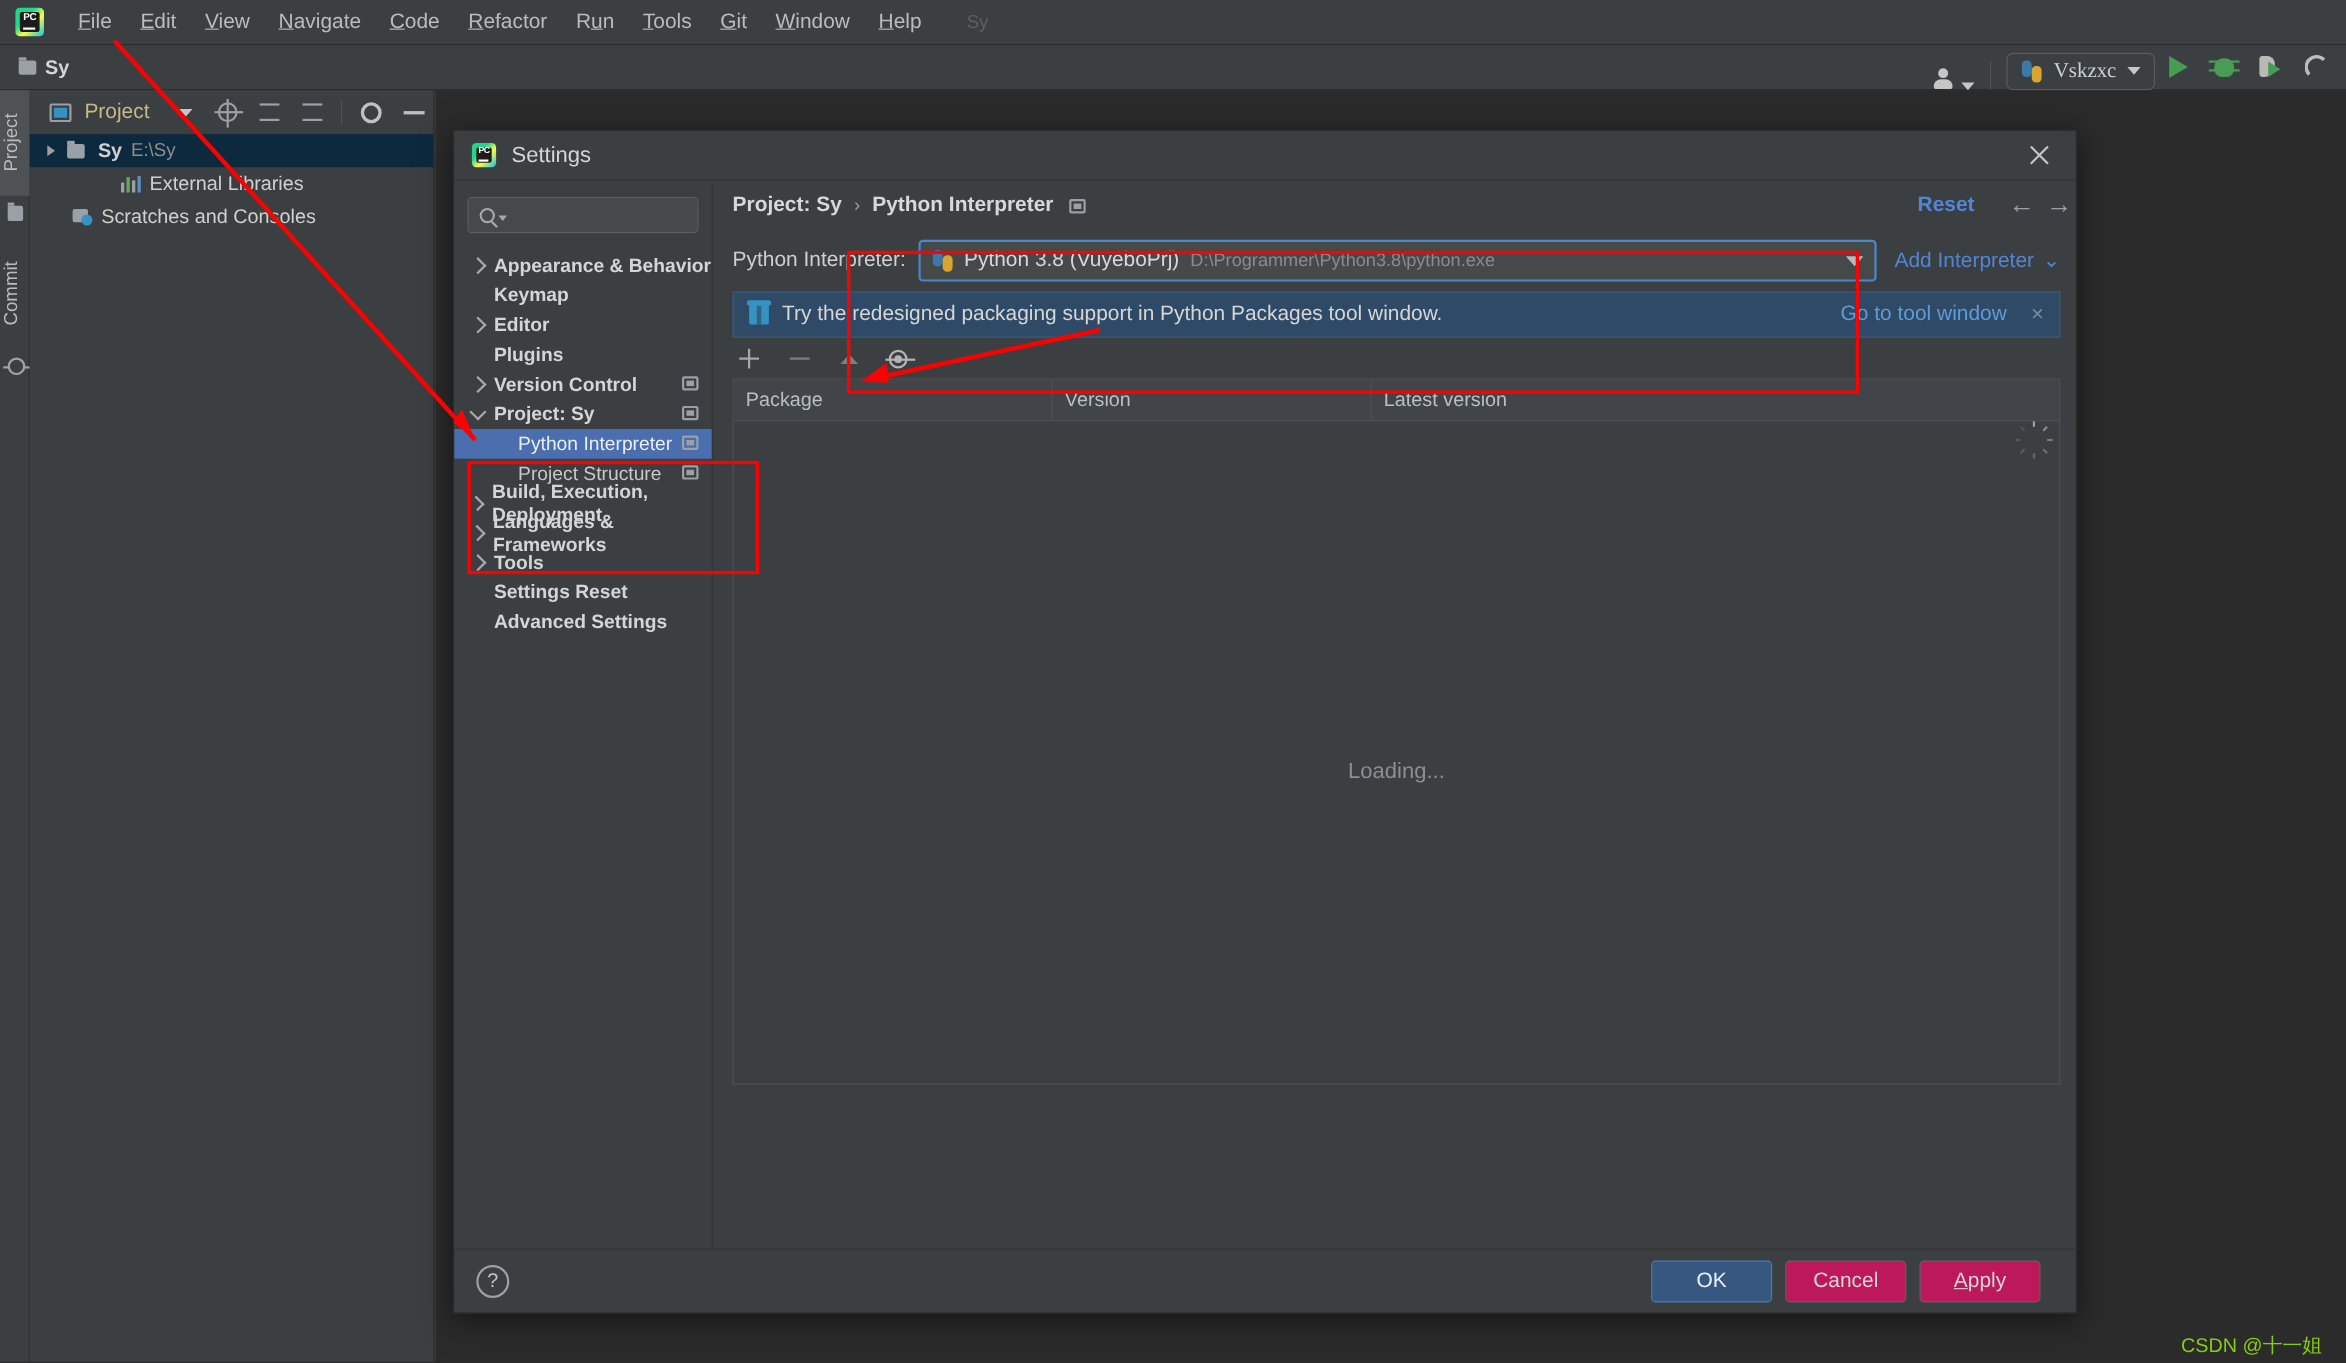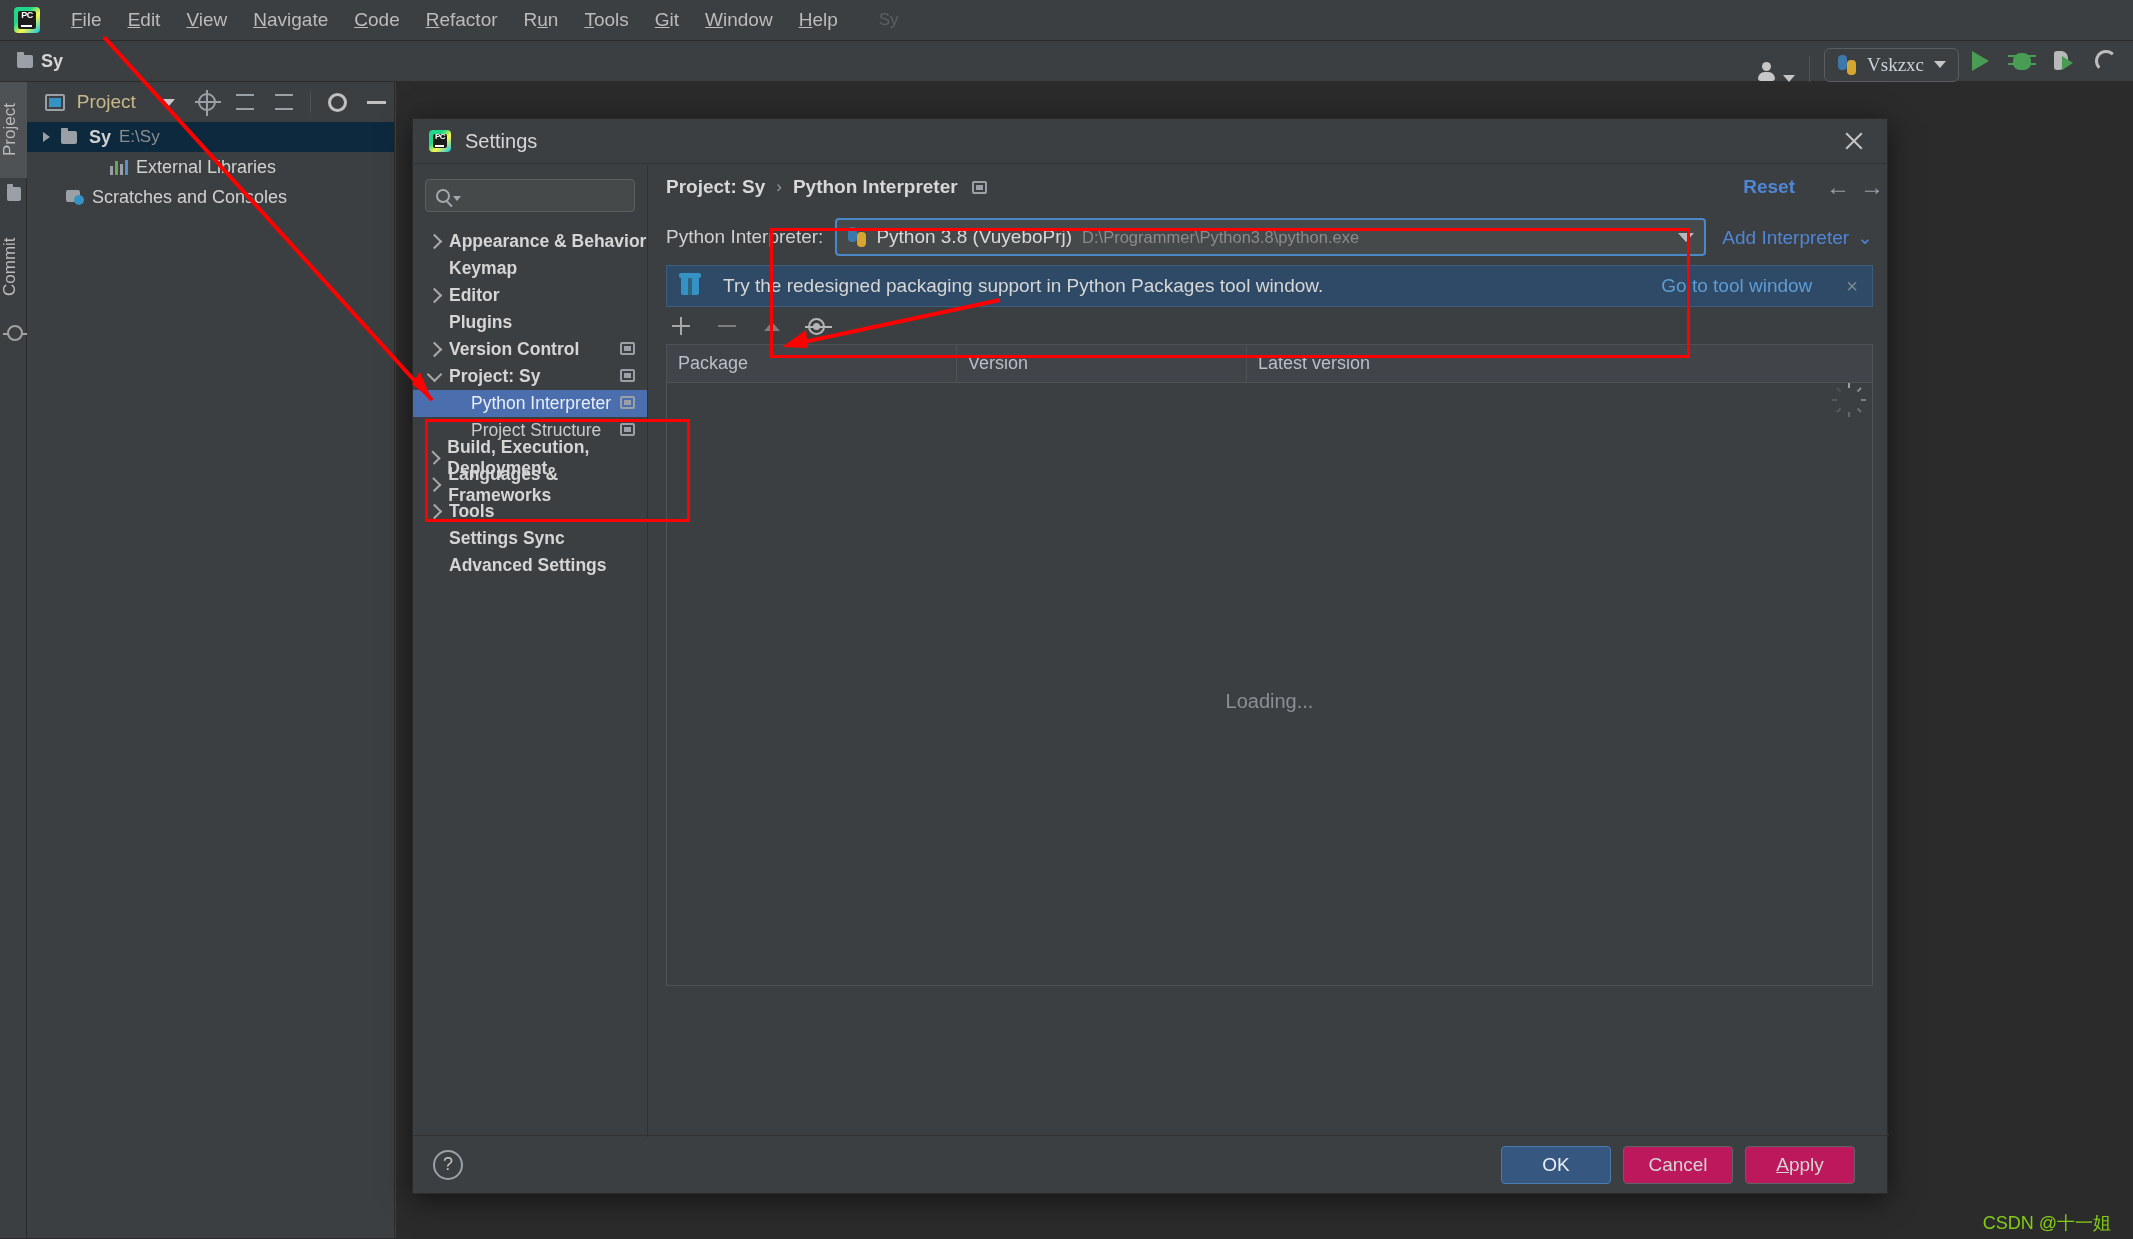--- a/index.html
+++ b/index.html
@@ -194,21 +194,21 @@
     display:flex; align-items:center; padding-left:10px; position:relative;
   }
   .interp-name{ color:#d8d8d8; font-size:19px; margin-left:9px; }
   .interp-path{ color:#8b8b8b; font-size:16.5px; margin-left:10px; }
   .combo-arrow{ margin-left:auto; margin-right:10px; width:0;height:0;border-left:8px solid transparent;border-right:8px solid transparent;border-top:9px solid #b9b9b9;}
   .addinterp { color:#5086d6; font-size:19px; margin-left:16px; white-space:nowrap;}
   .addinterp .dn{ display:inline-block; margin-left:8px; }
 
   .banner {
     margin: 6px 16px 0 18px; height: 42px; background:#2f4a66; border:1px solid #3d5d7d;
-    display:flex; align-items:center; padding:0 14px;gap:12px;
+    display:flex; align-items:center; padding:0 14px;
   }
   .gift { width:18px;height:18px;background:#3592c4;border-radius:2px;position:relative;}
   .gift::before{content:"";position:absolute;left:7px;top:0;width:4px;height:18px;background:#2b2b2b;opacity:.45;}
   .gift::after{content:"";position:absolute;left:-2px;top:-4px;width:22px;height:5px;background:#3592c4;border-radius:2px;}
   .banner-txt { color:#d6d6d6; font-size:19px; margin-left:12px; }
   .banner-link{ margin-left:auto; color:#5e9cd6; font-size:19px; }
   .banner-x { margin-left:22px; color:#7e8a94; font-size:20px; }
 
   .pkg-toolbar { height:32px; display:flex; align-items:center; padding-left:24px; gap:28px; margin-top:3px;}
   .ic-plus{width:18px;height:18px;position:relative;}
@@ -431,21 +431,21 @@
           <div class="st-row bold">
             <div class="st-chev"></div>
             <span class="st-label">Languages &amp; Frameworks</span>
           </div>
           <div class="st-row bold">
             <div class="st-chev"></div>
             <span class="st-label">Tools</span>
           </div>
           <div class="st-row bold">
             <div class="st-chev none"></div>
-            <span class="st-label">Settings Sync</span>
+            <span class="st-label">Settings Reset</span>
           </div>
           <div class="st-row bold">
             <div class="st-chev none"></div>
             <span class="st-label">Advanced Settings</span>
           </div>
         </div>
       </div>
 
       <div class="dlg-right">
         <div class="crumbrow">

